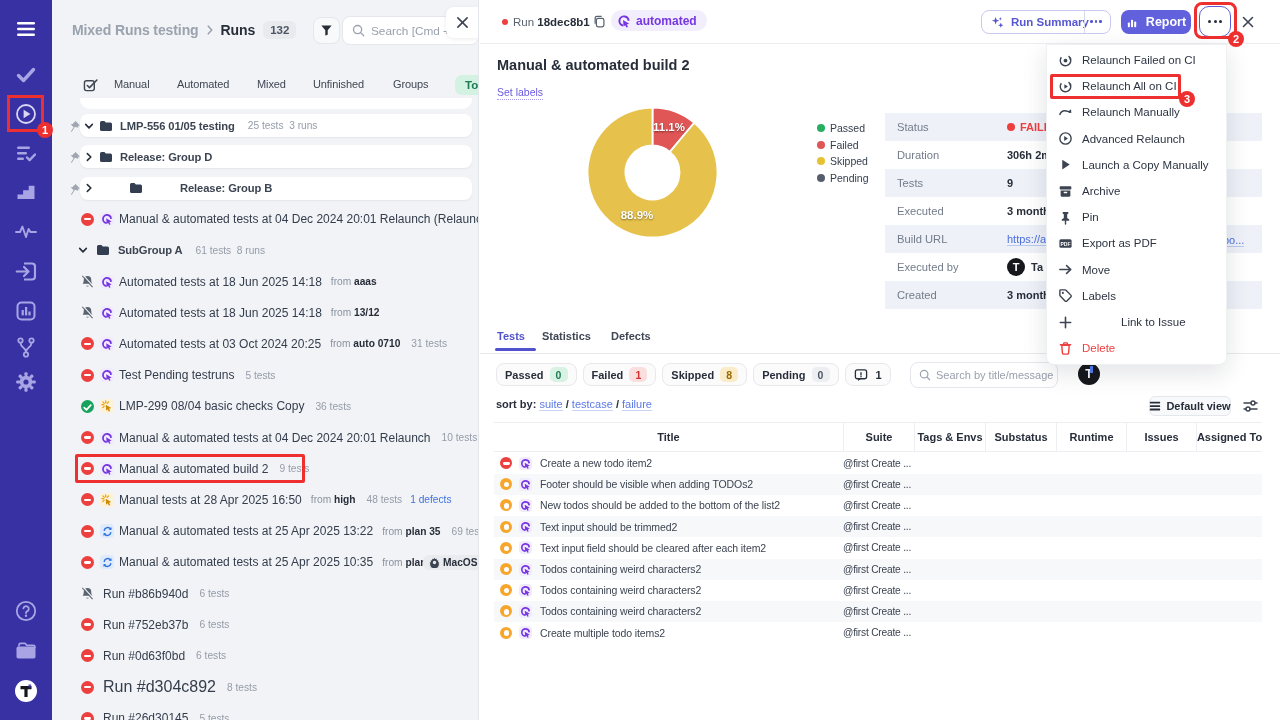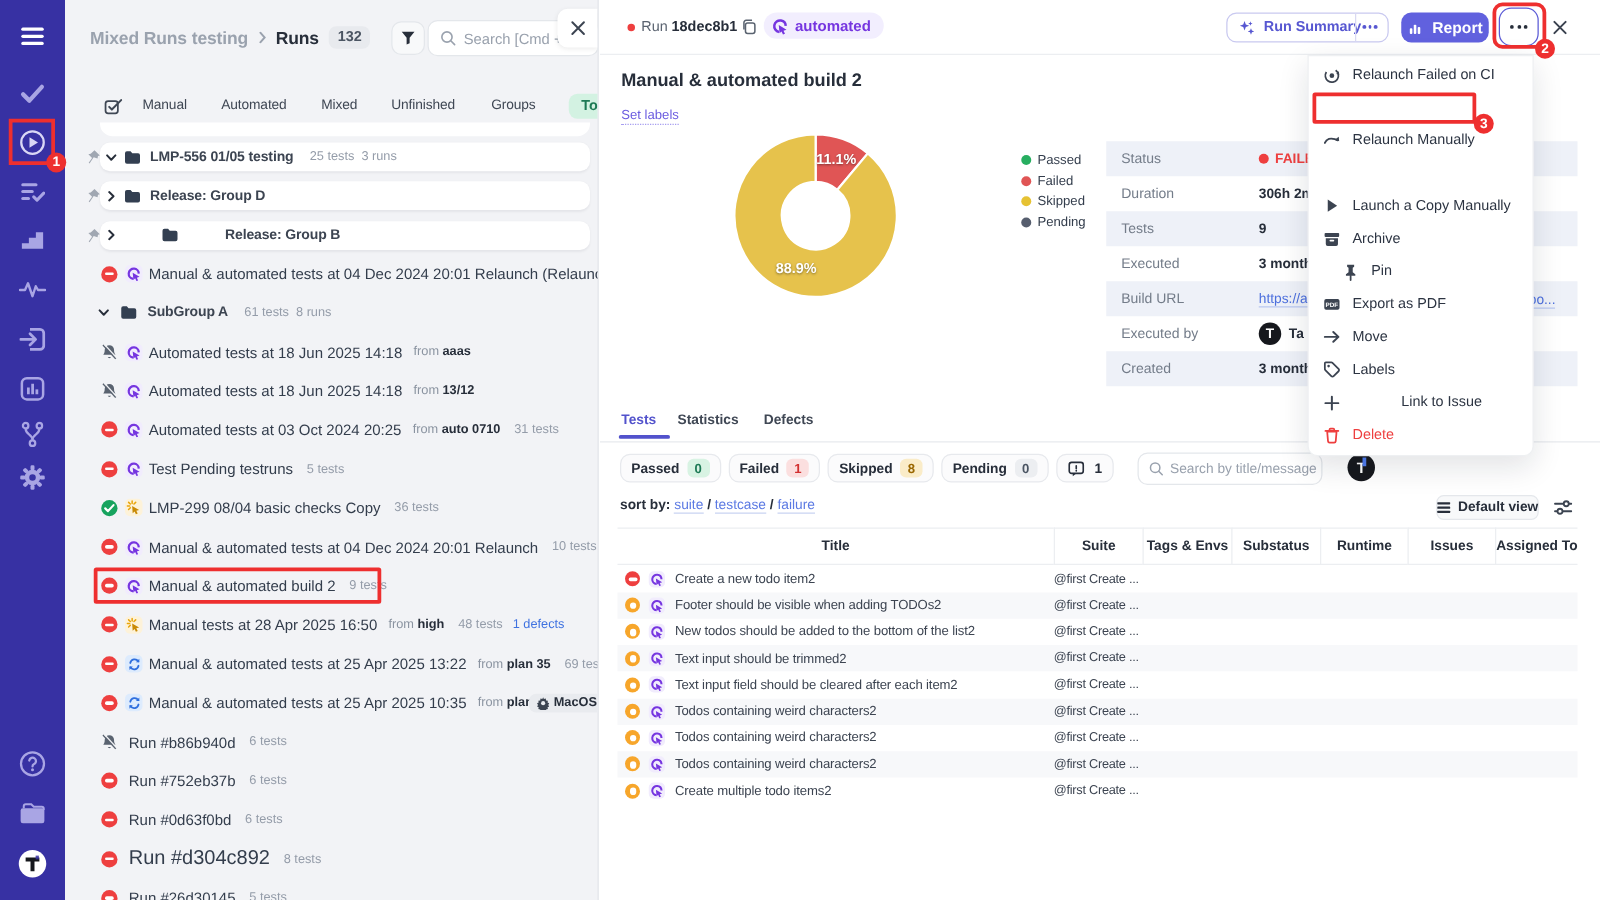--- a/index.html
+++ b/index.html
@@ -745,42 +745,57 @@
 
   <div id="menu">
       <div class="mitem" style="top:2px;">
         <svg width="15" height="15" viewBox="0 0 16 16">
           <circle cx="8" cy="8" r="5.6" stroke="#3c4451" stroke-width="1.5" fill="none" stroke-dasharray="26 9" transform="rotate(-55 8 8)"></circle>
           <circle cx="8" cy="8" r="2" fill="#3c4451"></circle>
           <path d="M13.8 4.3 l.5 2.7 -2.7-.4 Z" fill="#3c4451"></path>
         </svg>
         <span>Relaunch Failed on CI</span>
       </div>
+      <div class="mitem" style="top:28.2px;">
+        <svg width="15" height="15" viewBox="0 0 16 16">
+          <circle cx="8" cy="8" r="5.6" stroke="#3c4451" stroke-width="1.5" fill="none" stroke-dasharray="26 9" transform="rotate(-55 8 8)"></circle>
+          <path d="M6.8 5.6 L10.6 8 L6.8 10.4 Z" fill="#3c4451"></path>
+          <path d="M13.8 4.3 l.5 2.7 -2.7-.4 Z" fill="#3c4451"></path>
+        </svg>
+        <span>Relaunch All on CI</span>
+      </div>
       <div class="mitem" style="top:54.4px;">
         <svg width="15" height="15" viewBox="0 0 16 16">
           <path d="M2 10 C3.5 6.5 7 5.5 10.5 6.8 L12.8 7.7" stroke="#3c4451" stroke-width="1.6" fill="none" stroke-linecap="round"></path>
           <path d="M13.9 4.6 l.3 4 -3.8-1.3 Z" fill="#3c4451"></path>
         </svg>
         <span>Relaunch Manually</span>
+      </div>
+      <div class="mitem" style="top:80.6px;">
+        <svg width="15" height="15" viewBox="0 0 16 16">
+          <circle cx="8" cy="8" r="6" stroke="#3c4451" stroke-width="1.5" fill="none"></circle>
+          <path d="M6.6 5.4 L10.6 8 L6.6 10.6 Z" fill="#3c4451"></path>
+        </svg>
+        <span>Advanced Relaunch</span>
       </div>
       <div class="mitem" style="top:106.8px;">
         <svg width="15" height="15" viewBox="0 0 16 16">
           <path d="M4.5 2.8 L12.5 8 L4.5 13.2 Z" fill="#3c4451"></path>
         </svg>
         <span>Launch a Copy Manually</span>
       </div>
       <div class="mitem" style="top:133px;">
         <svg width="15" height="15" viewBox="0 0 16 16">
           <rect x="1.8" y="2.5" width="12.4" height="3.4" rx="0.8" fill="#3c4451"></rect>
           <path d="M2.8 7 h10.4 v5 a1.6 1.6 0 0 1 -1.6 1.6 H4.4 A1.6 1.6 0 0 1 2.8 12 Z" fill="#3c4451"></path>
           <rect x="6" y="8.3" width="4" height="1.5" rx="0.7" fill="#fff"></rect>
         </svg>
         <span>Archive</span>
       </div>
-      <div class="mitem" style="top:159.2px;margin-left:15px;">
+      <div class="mitem" style="top:159.2px;">
         <svg width="15" height="15" viewBox="0 0 16 16">
           <path d="M5 2 h6 v1.6 l-1.2.8 v4 l2.2 1.6 v1.4 H4 V10 l2.2-1.6 v-4 L5 3.6 Z" fill="#3c4451"></path>
           <path d="M8 11.4 V15" stroke="#3c4451" stroke-width="1.5" stroke-linecap="round"></path>
         </svg>
         <span>Pin</span>
       </div>
       <div class="mitem" style="top:185.4px;">
         <svg width="15" height="15" viewBox="0 0 16 16">
           <rect x="1.5" y="3.5" width="13" height="9" rx="1.6" fill="#3c4451"></rect>
           <text x="8" y="10.6" font-size="5.4" font-weight="bold" fill="#fff" text-anchor="middle">PDF</text>

